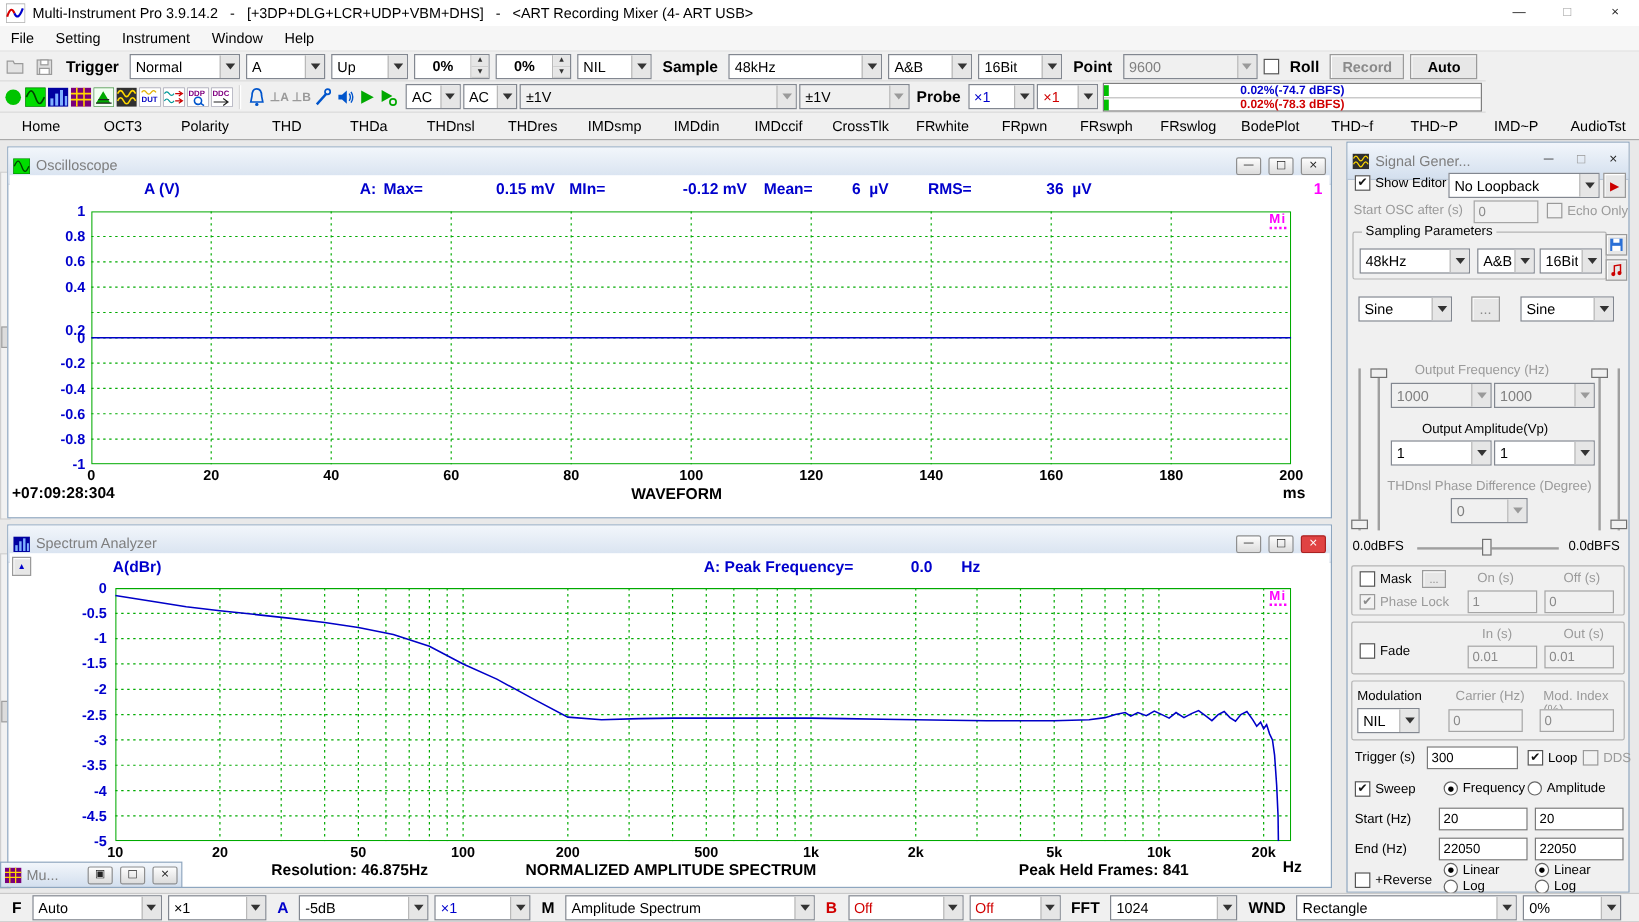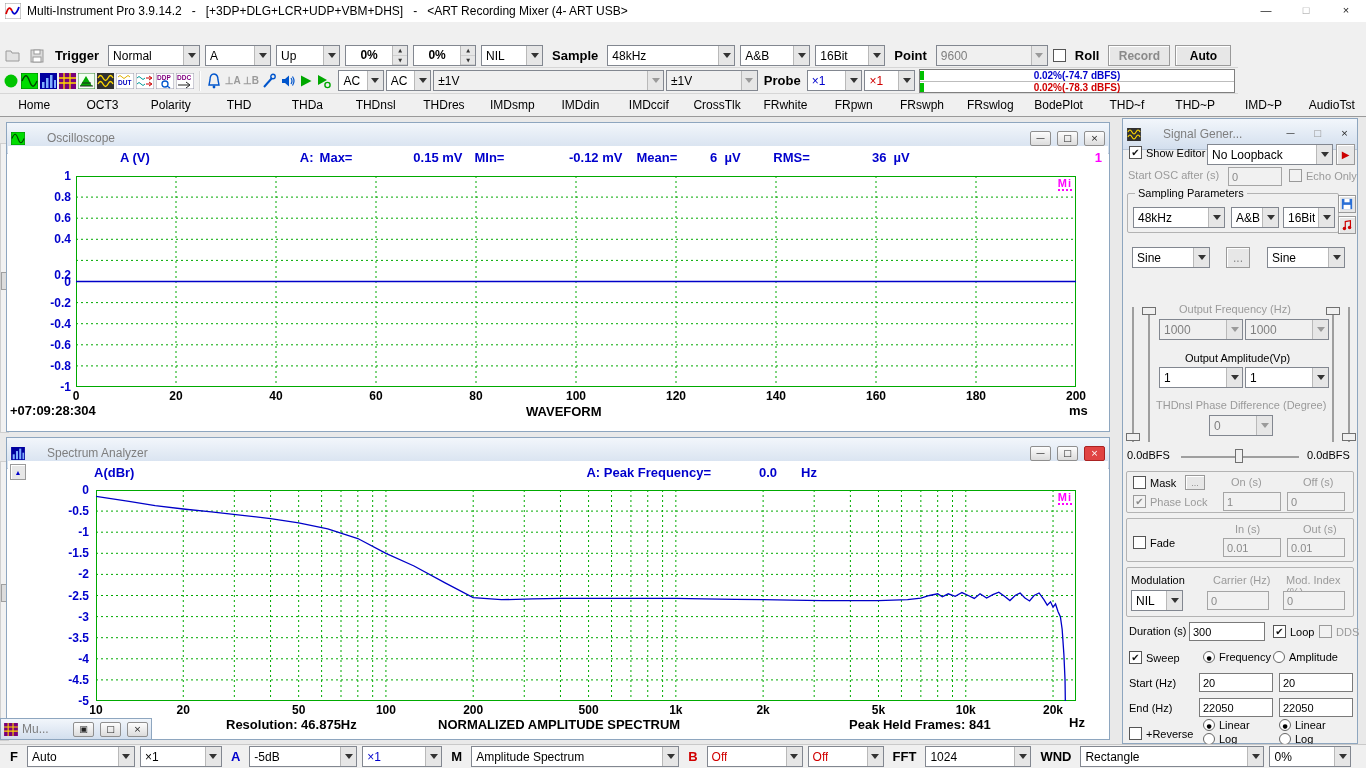--- a/index.html
+++ b/index.html
@@ -55,21 +55,21 @@
   .meter-fill { position:absolute; left:0; top:1px; bottom:1px; width:4px; background:#00c000; }
 
   #tabbar { position:absolute; top:94px; left:0; width:1366px; height:23px; background:#f0f0f0;
             display:flex; border-bottom:1px solid #9a9a9a; }
   .tab { flex:1; text-align:center; line-height:22px; font-size:12px; white-space:nowrap; }
 
   
   #mdi { position:absolute; top:117px; left:0; width:1366px; height:627px; background:#e9e9e9; }
   .mdi-win { position:absolute; background:#fff; border:1px solid #8ea6bf; }
   .win-title { height:31px; background:linear-gradient(#f2f6fb,#d3dfee); border-bottom:1px solid #b9c6d6;
-               display:flex; align-items:center; gap:22px; padding:0 4px; color:#7e7e7e; font-size:12px; }
+               display:flex; align-items:center; gap:5px; padding:0 4px; color:#7e7e7e; font-size:12px; }
   .win-btn { width:21px; height:15px; margin-left:6px; background:linear-gradient(#fdfdfd,#dcdcdc);
              border:1px solid #8f8f8f; border-radius:2px; font-size:9px; line-height:13px;
              text-align:center; color:#222; font-family:"DejaVu Sans",sans-serif; }
   .win-btn.red { background:#e04343; color:#fff; border-color:#a22; }
   .win-btns { margin-left:auto; display:flex; }
   .stats-row { position:absolute; left:1px; right:1px; top:23px; height:22px; background:#fff;
                display:flex; align-items:center; font-weight:bold; font-size:13px; color:#0000cc; }
   .plot { position:absolute; background:#fff; }
   .plot svg { position:absolute; left:0; top:0; width:100%; height:100%; }
   .mi-logo { position:absolute; top:2px; right:4px; color:#ff00ff; font-weight:bold; font-size:11px;
@@ -117,20 +117,27 @@
         <path d="M7 8 Q10 15 14 4" stroke="#0000cc" fill="none" stroke-width="1.8"></path>
       </svg>
     <span class="title">Multi-Instrument Pro 3.9.14.2   -   [+3DP+DLG+LCR+UDP+VBM+DHS]   -   &lt;ART Recording Mixer (4- ART USB&gt;</span>
     <div id="titlebar-controls">
       <div class="wctl">—</div>
       <div class="wctl" style="color:#9a9a9a">□</div>
       <div class="wctl">×</div>
     </div>
   </div>
 
+  <div id="menubar">
+    <span class="menu-item">File</span>
+    <span class="menu-item">Setting</span>
+    <span class="menu-item">Instrument</span>
+    <span class="menu-item">Window</span>
+    <span class="menu-item">Help</span>
+  </div>
 
   <div id="toolbar1" class="toolbar">
     <span class="ticon">
         <svg width="16" height="14" viewBox="0 0 16 14">
           <path d="M1 12 V2 h5 l1 2 h7 v8 z" fill="#e3e3e3" stroke="#9a9a9a"></path>
         </svg>
       </span>
     <span class="ticon">
         <svg width="14" height="14" viewBox="0 0 14 14">
           <rect x="1" y="1" width="12" height="12" fill="#dcdcdc" stroke="#9a9a9a"></rect>
@@ -731,21 +738,21 @@
           <span>Mod. Index (%)</span>
         </div>
       <div class="combo" style="position:absolute;left:8px;top:471px;width:52px">
           <span class="cval">NIL</span>
           <span class="arr"></span>
         </div>
       <div class="tbx dis" style="position:absolute;left:84px;top:472px;width:62px">0</div>
       <div class="tbx dis" style="position:absolute;left:160px;top:472px;width:62px">0</div>
 
       <div class="row" style="left:6px;top:506px">
-          <span>Duration (s)</span>
+          <span>Trigger (s)</span>
         </div>
       <div class="tbx" style="position:absolute;left:66px;top:503px;width:76px">300</div>
       <div class="row" style="left:150px;top:506px">
         <span class="cb">✔</span>
         <span>Loop</span>
       </div>
       <div class="row" style="left:196px;top:506px">
         <span class="cb dis"></span>
         <span class="gray">DDS</span>
       </div>

